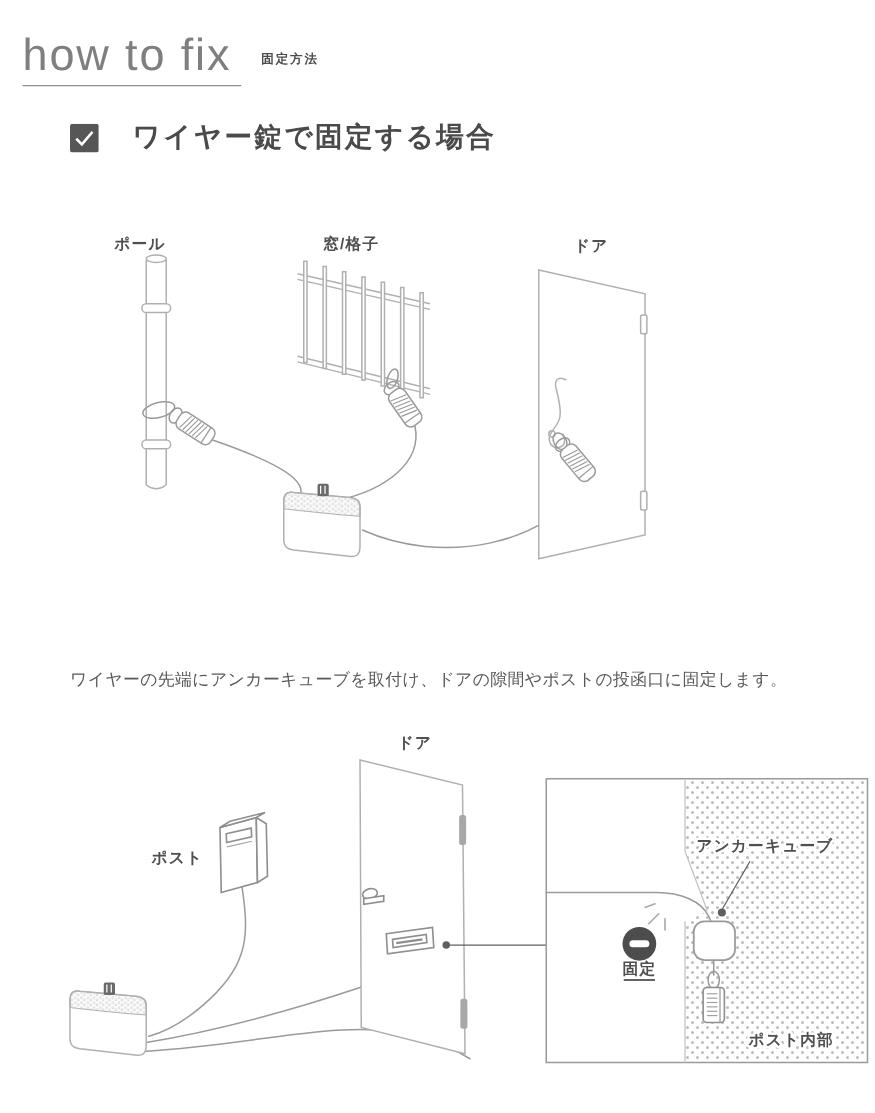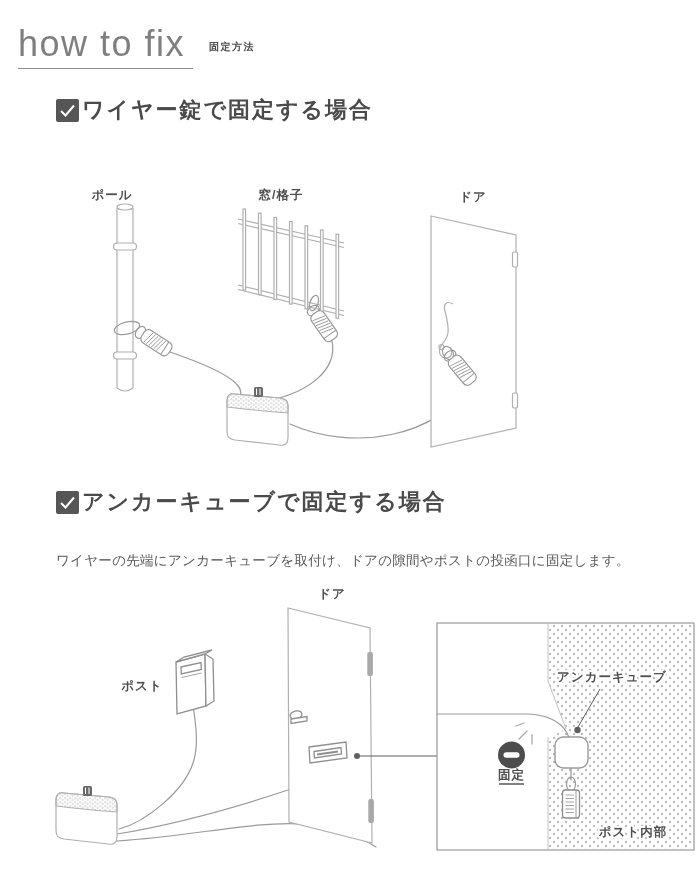--- a/index.html
+++ b/index.html
@@ -5,21 +5,21 @@
   html,body{margin:0;padding:0;background:#fff;}
   .page{position:relative;width:700px;height:890px;background:#fff;overflow:hidden;
         font-family:"Liberation Sans","DejaVu Sans",sans-serif;}
   .abs{position:absolute;}
   
   .header{left:18px;top:24px;display:flex;align-items:center;}
   .h-en{font-size:36px;font-weight:400;color:#7f7f7f;letter-spacing:1.5px;line-height:1;
         border-bottom:1.5px solid #8f8f8f;padding:2px 8px 6px 0;}
   .h-ja{font-size:10px;font-weight:bold;color:#4d4d4d;margin-left:16px;letter-spacing:1.5px;}
   
-  .sec-head{display:flex;align-items:center;gap:3px;}
+  .sec-head{display:flex;align-items:center;gap:27px;}
   .cbx{width:23px;height:23px;display:inline-block;line-height:0;}
   .sec-title{font-size:22px;font-weight:bold;color:#4a4a4a;letter-spacing:2px;}
   .desc{font-size:13.5px;color:#595959;letter-spacing:0.3px;}
   
   .la{stroke:#b0b0b0;fill:none;stroke-width:1.2;}
   .laf{stroke:#b0b0b0;fill:#fff;stroke-width:1.2;}
   .lad{stroke:#8f8f8f;fill:#fff;stroke-width:1.3;}
   .wire{stroke:#9a9a9a;fill:none;stroke-width:1.2;stroke-linecap:round;}
   .lbl{font-size:12.5px;font-weight:bold;fill:#4f4f4f;text-anchor:middle;letter-spacing:1px;}
   .halo{paint-order:stroke;stroke:#fff;stroke-width:4px;stroke-linejoin:round;}
@@ -121,30 +121,21 @@
       <rect class="laf" x="512.5" y="393" width="5" height="15" rx="1.5"></rect>
       <path class="la" d="M453,304 C446,300 443,305 445,311 C447,319 449,327 448,333 C447,340 442,343 440,348 C438,354 442,359 447,358 C452,357 453,352 450,347"></path>
       <circle class="la" cx="441.5" cy="347" r="2.5"></circle>
       <ellipse class="wire" cx="448" cy="353" rx="5" ry="7" transform="rotate(-30 448 353)"></ellipse>
       <use href="#dlock" transform="translate(452,358) rotate(50)"></use>
     </g>
 
     <use href="#bag" transform="translate(225,390)"></use>
   </svg>
 
-  <div class="abs sec-head" style="left:56px;top:487px;">
-    <span class="cbx">
-      <svg width="23" height="23" viewBox="0 0 23 23">
-        <rect width="23" height="23" rx="2" fill="#565656"></rect>
-        <path d="M5 12 L9.5 16.5 L18 6.5" stroke="#fff" stroke-width="2" fill="none"></path>
-      </svg>
-    </span>
-    <span class="sec-title">アンカーキューブで固定する場合</span>
-  </div>
-  <div class="abs desc" style="left:56px;top:552px;">ワイヤーの先端にアンカーキューブを取付け、ドアの隙間やポストの投函口に固定します。</div>
+  <div class="abs desc" style="left:56px;top:535px;">ワイヤーの先端にアンカーキューブを取付け、ドアの隙間やポストの投函口に固定します。</div>
 
   <svg class="abs" style="left:0;top:578px;" width="700" height="305" viewBox="0 578 700 305">
     <defs>
       <pattern id="dots" width="8" height="8" patternUnits="userSpaceOnUse">
         <circle cx="2" cy="2" r="1.2" fill="#bcbcbc"></circle>
         <circle cx="6" cy="6" r="1.2" fill="#bcbcbc"></circle>
       </pattern>
     </defs>
 
     <text class="lbl" x="332" y="598">ドア</text>

